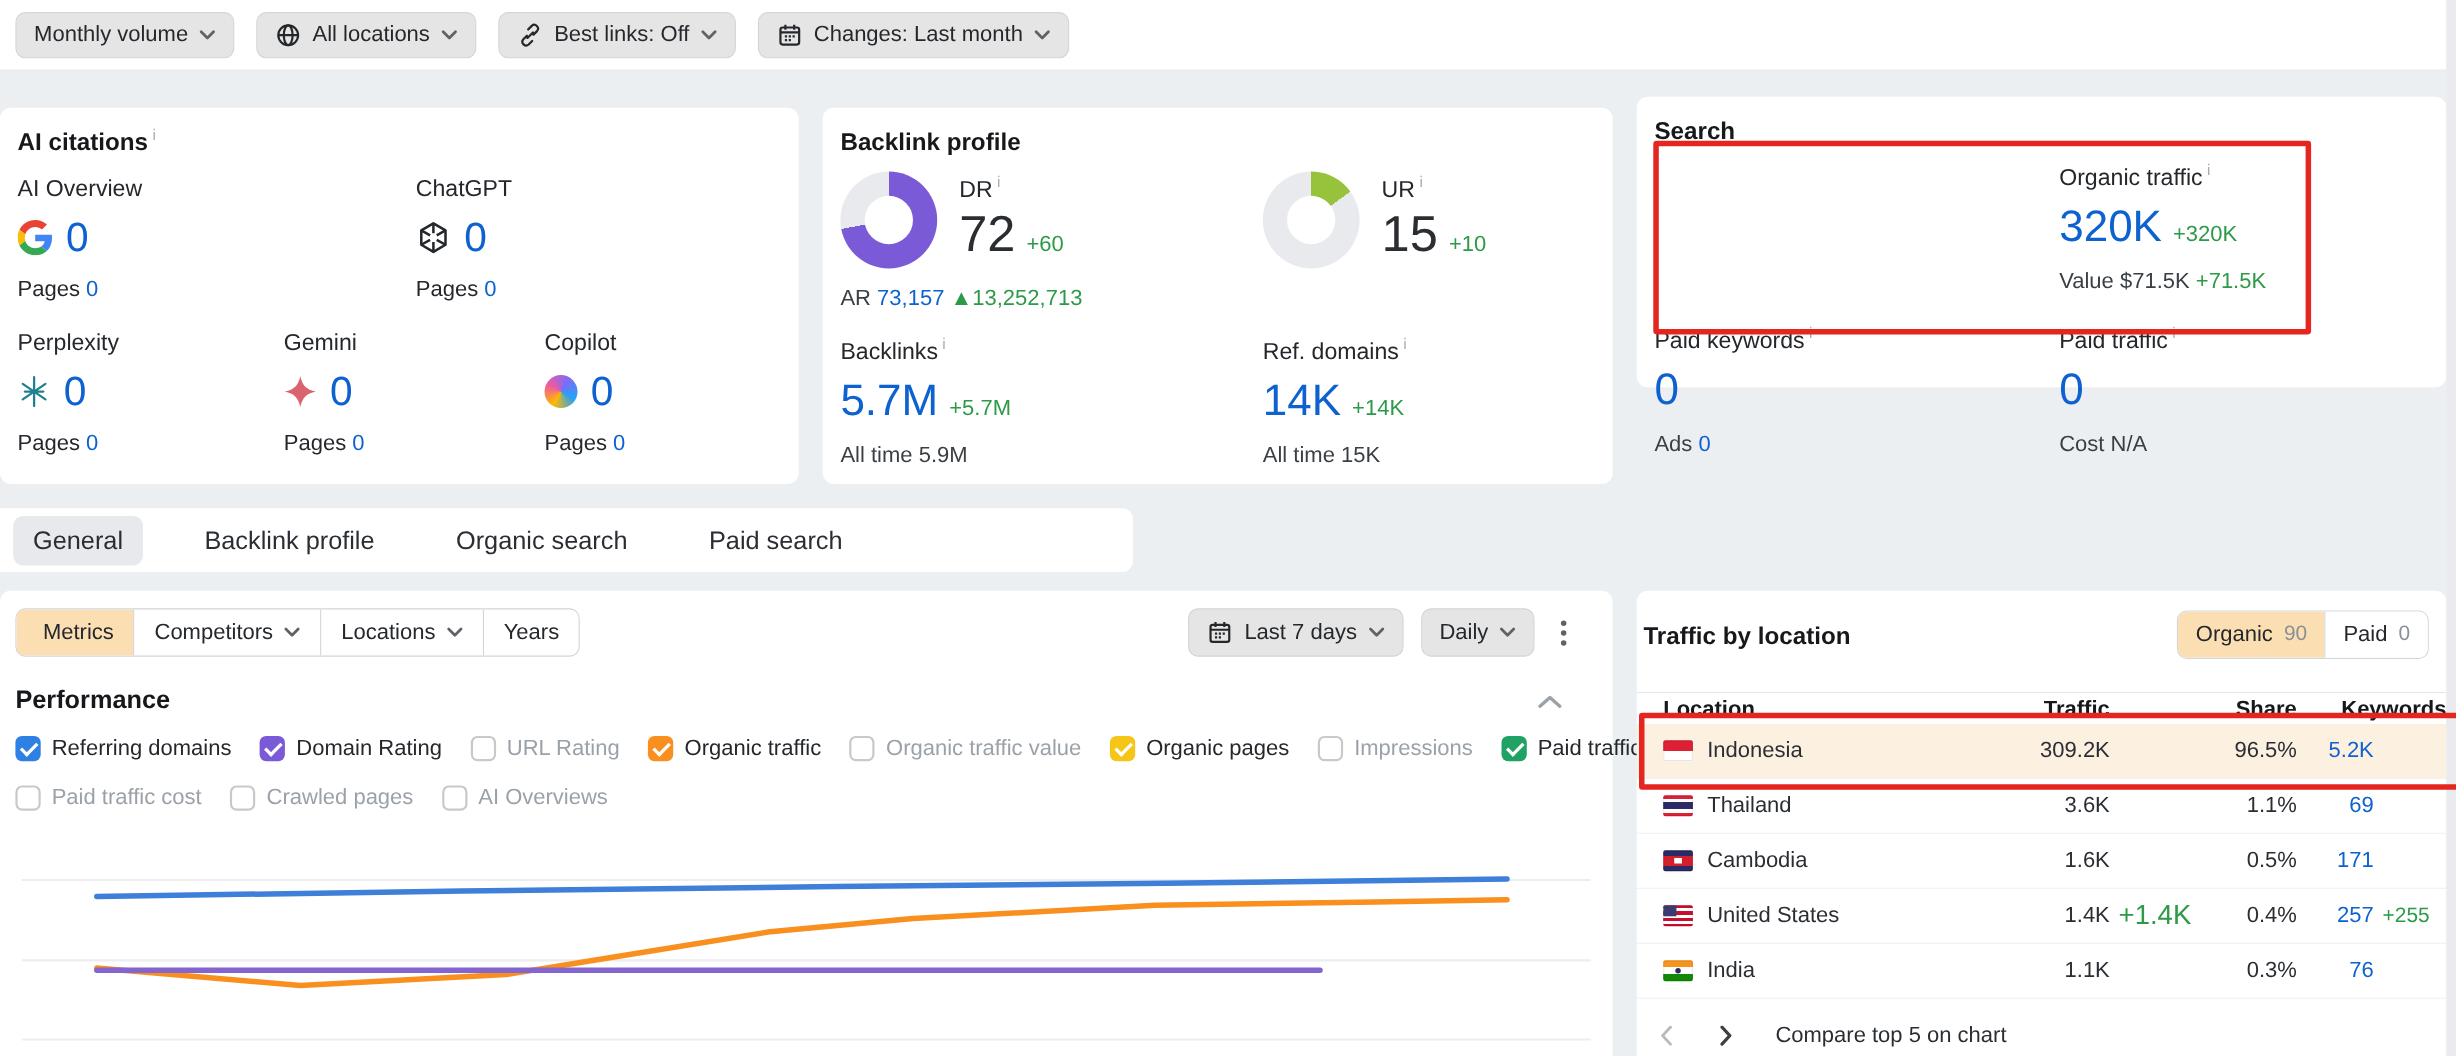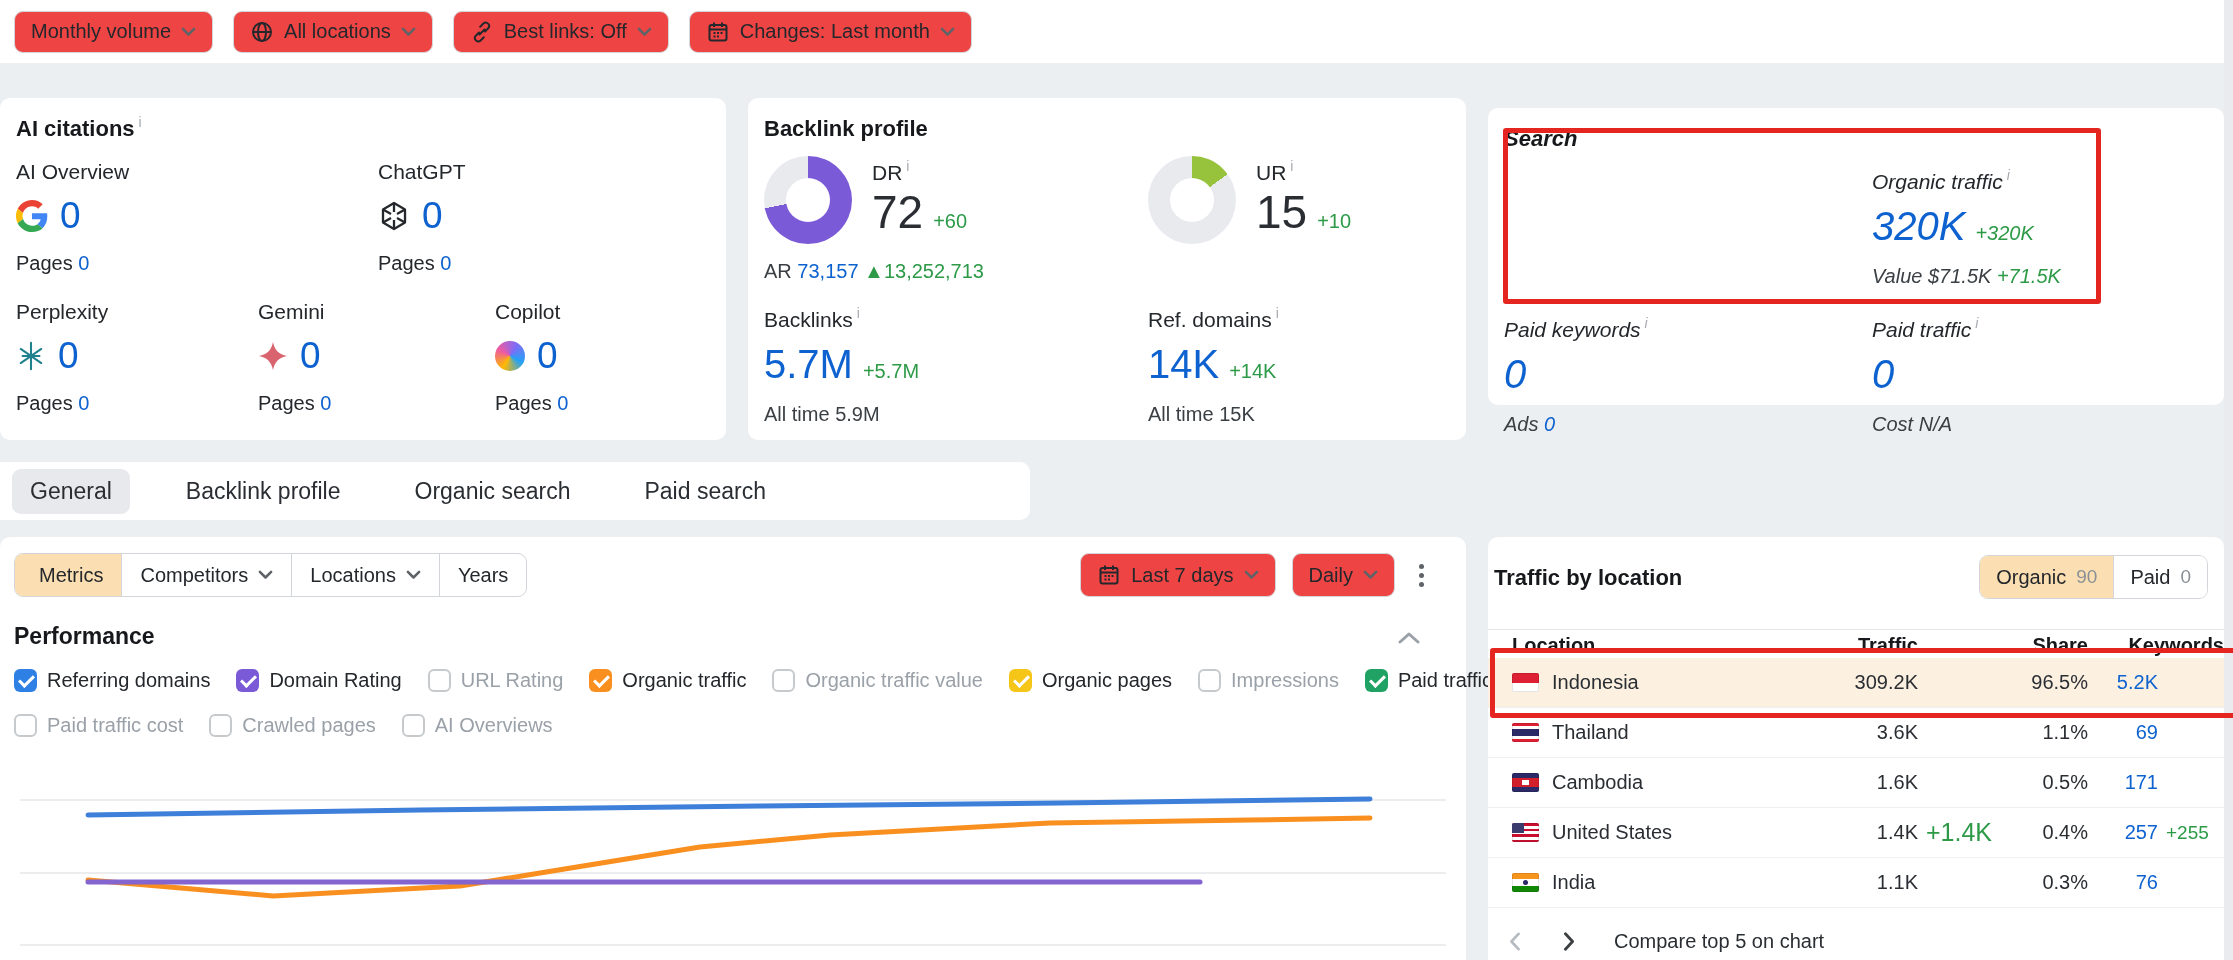--- a/index.html
+++ b/index.html
@@ -2,29 +2,29 @@
 <html><head>
 <meta charset="utf-8">
 <style>
   html,body{margin:0;padding:0;}
   body{width:2233px;height:960px;background:#eceff2;font-family:"Liberation Sans",sans-serif;color:#1c1f23;position:relative;overflow:hidden;}
   .abs{position:absolute;}
   .card{position:absolute;background:#fff;border-radius:10px;}
 
   
   #toolbar{position:absolute;left:0;top:0;width:2224px;height:63px;background:#fff;display:flex;align-items:center;gap:20px;padding-left:14px;box-sizing:border-box;}
-  .tbtn{display:inline-flex;align-items:center;gap:10px;height:40px;padding:0 16px;border:1px solid #d2d6da;border-radius:9px;background:#ef4444;font-size:20px;color:#24272b;cursor:pointer;}
+  .tbtn{display:inline-flex;align-items:center;gap:10px;height:40px;padding:0 16px;border:1px solid #d2d6da;border-radius:9px;background:#e5e5e5;font-size:20px;color:#24272b;cursor:pointer;}
   .chev{width:15px;height:10px;}
   .chev path{stroke:#5f6368;stroke-width:2;fill:none;stroke-linecap:round;stroke-linejoin:round;}
   .tico{width:24px;height:24px;color:#24272b;}
 
   
   #card-ai{left:0;top:98px;width:726px;height:342px;}
   #card-backlink{left:748px;top:98px;width:718px;height:342px;}
-  #card-search{left:1488px;top:108px;width:736px;height:297px;font-style:italic;}
+  #card-search{left:1488px;top:88px;width:736px;height:264px;}
   .card-title{position:absolute;left:16px;top:18px;font-size:22px;font-weight:700;color:#16181b;}
   .sup-i{font-size:14px;color:#a7abb0;position:relative;top:-9px;margin-left:4px;font-weight:400;}
 
   .ai-item{position:absolute;width:230px;}
   .ai-name{font-size:21px;color:#24272b;}
   .ai-valrow{display:flex;align-items:center;gap:12px;margin-top:12px;height:40px;}
   .ai-val{font-size:37px;color:#0d62d0;}
   .ai-pages{margin-top:16px;font-size:20px;color:#24272b;}
   .blue{color:#0d62d0;}
   .green{color:#2c9a47;}

